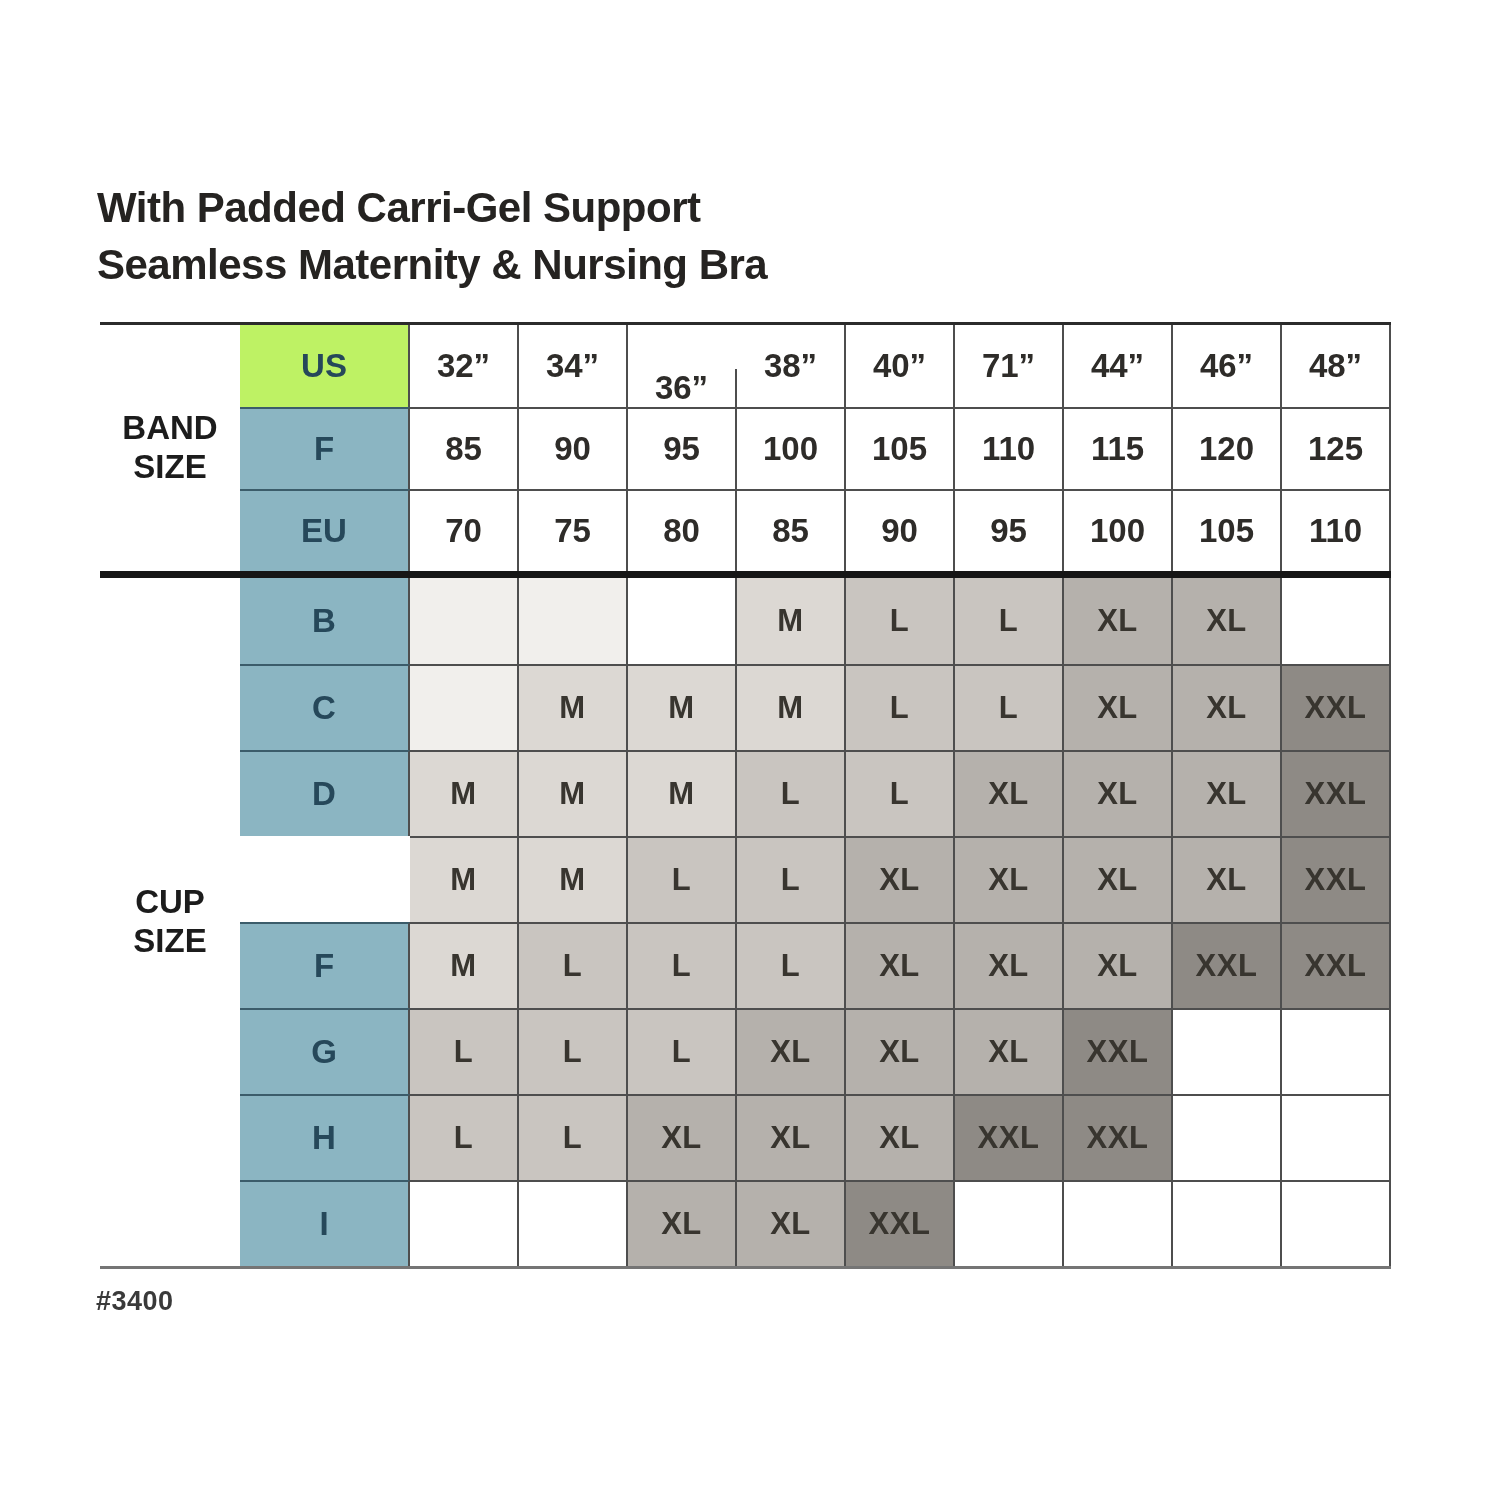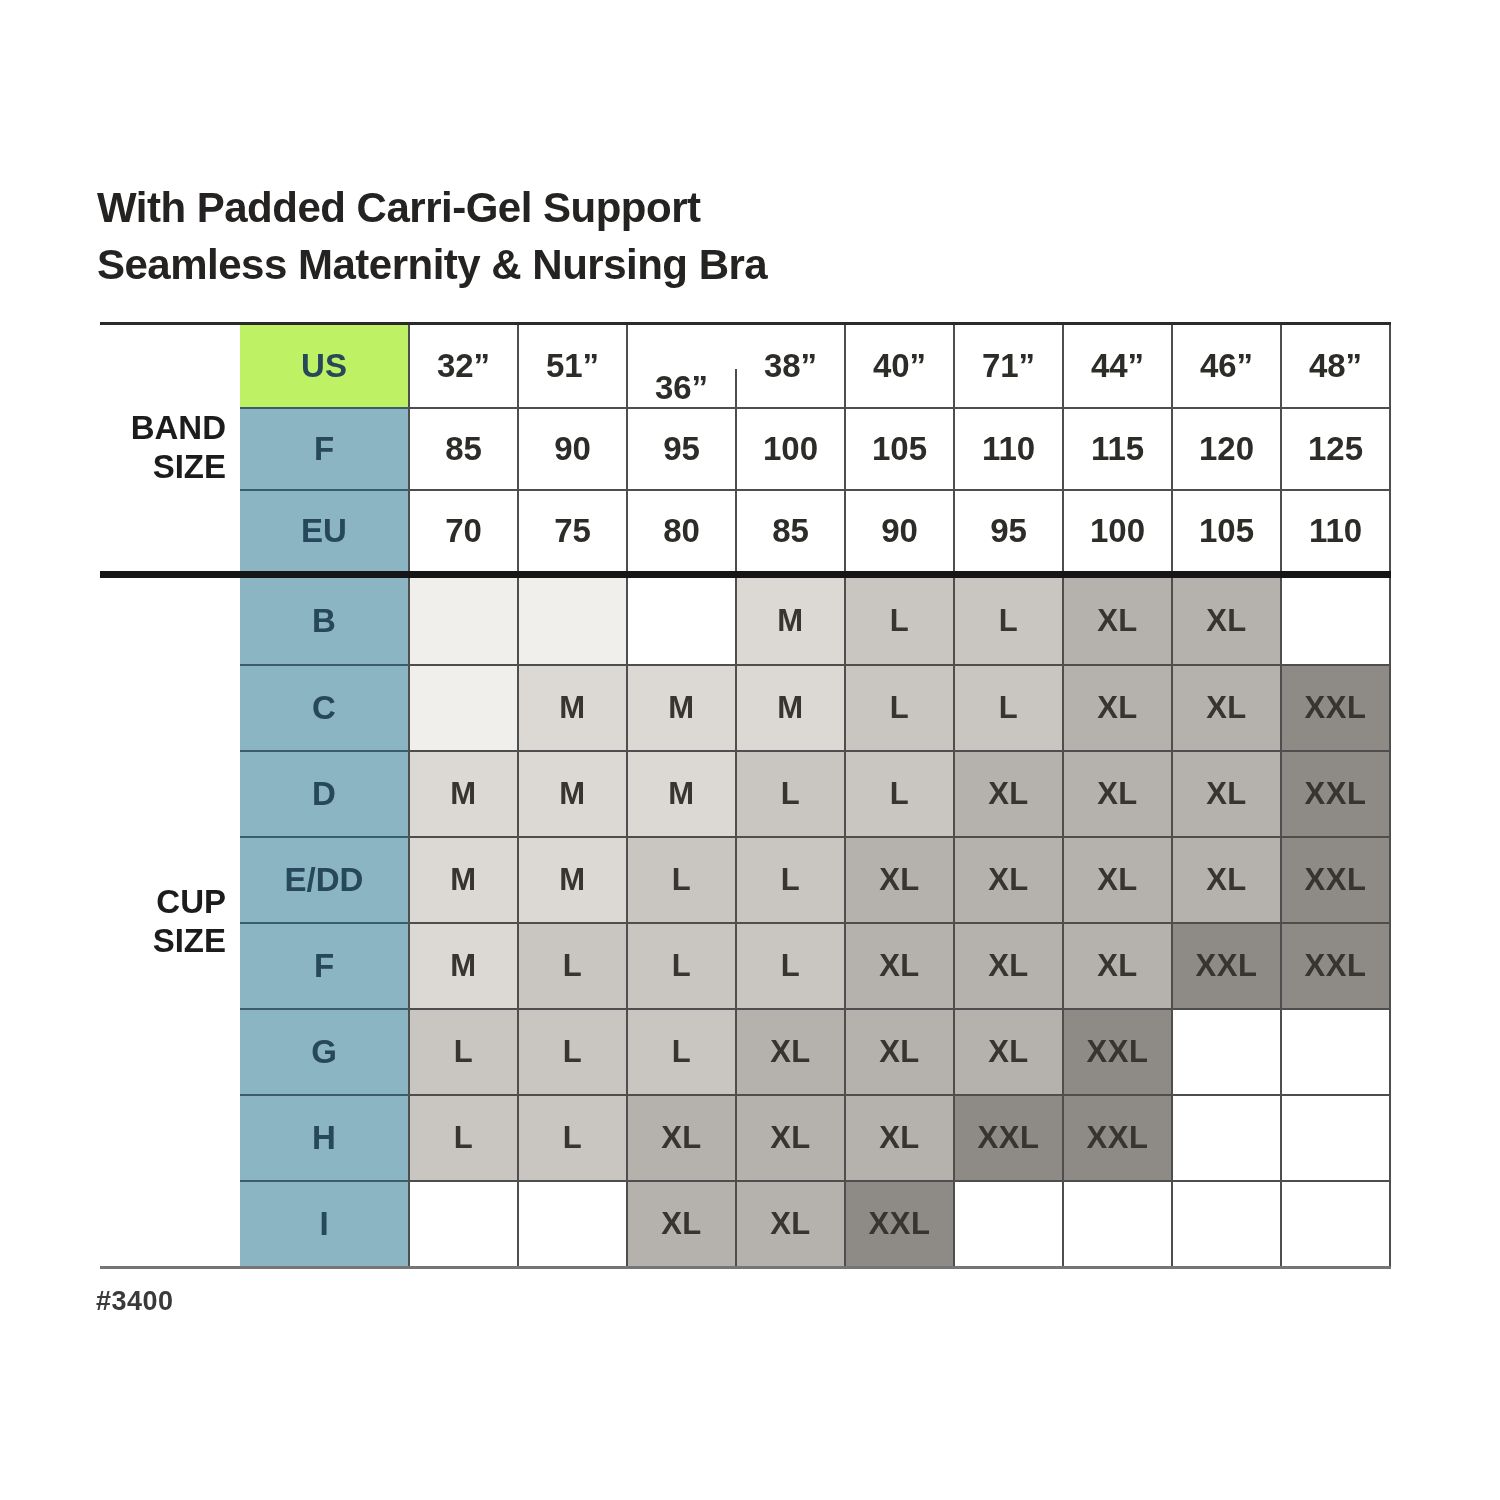--- a/index.html
+++ b/index.html
@@ -17,21 +17,21 @@
     display:grid;
     grid-template-columns:140px 170px repeat(9,109px);
     grid-template-rows:3px 82px 82px 82px 7px repeat(8,86px) 3px;
   }
 
   .line-top{grid-column:1/-1;grid-row:1;background:#2b2b2b;}
   .divider{grid-column:1/-1;grid-row:5;background:#161616;}
   .line-bottom{grid-column:1/-1;grid-row:14;background:#757575;}
 
   .sec-label{
-    display:flex;align-items:center;justify-content:center;text-align:right;
+    display:flex;align-items:center;justify-content:center;text-align:center;
     font-weight:700;font-size:33px;color:#1c1c1c;line-height:1.18;
     background:#ffffff;padding:0 14px;
   }
   .band-label{grid-column:1;grid-row:2/5;}
   .cup-label{grid-column:1;grid-row:6/14;}
 
   .cell{
     display:flex;align-items:center;justify-content:center;
     font-weight:700;border-right:2px solid #4e4e4e;
   }
@@ -58,21 +58,21 @@
 
   <div class="grid">
     <div class="line-top"></div>
     <div class="sec-label band-label">BAND SIZE</div>
     <div class="divider"></div>
     <div class="sec-label cup-label">CUP SIZE</div>
     <div class="line-bottom"></div>
 
   <div class="cell teal" style="grid-area: 2 / 2; background: #bef264;">US</div>
       <div class="cell band-val" style="grid-area: 2 / 3;">32”</div>
-      <div class="cell band-val" style="grid-area: 2 / 4;">51”</div>
+      <div class="cell band-val" style="grid-area: 2 / 4;">34”</div>
       <div class="cell band-val" style="grid-area: 2 / 5; margin-top: 44px;">36”</div>
       <div class="cell band-val" style="grid-area: 2 / 6;">38”</div>
       <div class="cell band-val" style="grid-area: 2 / 7;">40”</div>
       <div class="cell band-val" style="grid-area: 2 / 8;">71”</div>
       <div class="cell band-val" style="grid-area: 2 / 9;">44”</div>
       <div class="cell band-val" style="grid-area: 2 / 10;">46”</div>
       <div class="cell band-val" style="grid-area: 2 / 11;">48”</div>
       <div class="cell teal bt-teal" style="grid-area: 3 / 2; background: rgb(139, 181, 194);">F</div>
       <div class="cell band-val bt" style="grid-area: 3 / 3;">85</div>
       <div class="cell band-val bt" style="grid-area: 3 / 4;">90</div>
@@ -116,21 +116,20 @@
       <div class="cell teal bt-teal" style="grid-area: 8 / 2; background: rgb(139, 181, 194);">D</div>
       <div class="cell cup-val bt" style="grid-area: 8 / 3; background: rgb(220, 216, 211);">M</div>
       <div class="cell cup-val bt" style="grid-area: 8 / 4; background: rgb(220, 216, 211);">M</div>
       <div class="cell cup-val bt" style="grid-area: 8 / 5; background: rgb(220, 216, 211);">M</div>
       <div class="cell cup-val bt" style="grid-area: 8 / 6; background: rgb(201, 197, 192);">L</div>
       <div class="cell cup-val bt" style="grid-area: 8 / 7; background: rgb(201, 197, 192);">L</div>
       <div class="cell cup-val bt" style="grid-area: 8 / 8; background: rgb(181, 177, 172);">XL</div>
       <div class="cell cup-val bt" style="grid-area: 8 / 9; background: rgb(181, 177, 172);">XL</div>
       <div class="cell cup-val bt" style="grid-area: 8 / 10; background: rgb(181, 177, 172);">XL</div>
       <div class="cell cup-val bt" style="grid-area: 8 / 11; background: rgb(142, 138, 133);">XXL</div>
-      <div class="cell teal bt-teal" style="grid-area: 9 / 2; background: rgb(139, 181, 194);">E/DD</div>
       <div class="cell cup-val bt" style="grid-area: 9 / 3; background: rgb(220, 216, 211);">M</div>
       <div class="cell cup-val bt" style="grid-area: 9 / 4; background: rgb(220, 216, 211);">M</div>
       <div class="cell cup-val bt" style="grid-area: 9 / 5; background: rgb(201, 197, 192);">L</div>
       <div class="cell cup-val bt" style="grid-area: 9 / 6; background: rgb(201, 197, 192);">L</div>
       <div class="cell cup-val bt" style="grid-area: 9 / 7; background: rgb(181, 177, 172);">XL</div>
       <div class="cell cup-val bt" style="grid-area: 9 / 8; background: rgb(181, 177, 172);">XL</div>
       <div class="cell cup-val bt" style="grid-area: 9 / 9; background: rgb(181, 177, 172);">XL</div>
       <div class="cell cup-val bt" style="grid-area: 9 / 10; background: rgb(181, 177, 172);">XL</div>
       <div class="cell cup-val bt" style="grid-area: 9 / 11; background: rgb(142, 138, 133);">XXL</div>
       <div class="cell teal bt-teal" style="grid-area: 10 / 2; background: rgb(139, 181, 194);">F</div>

